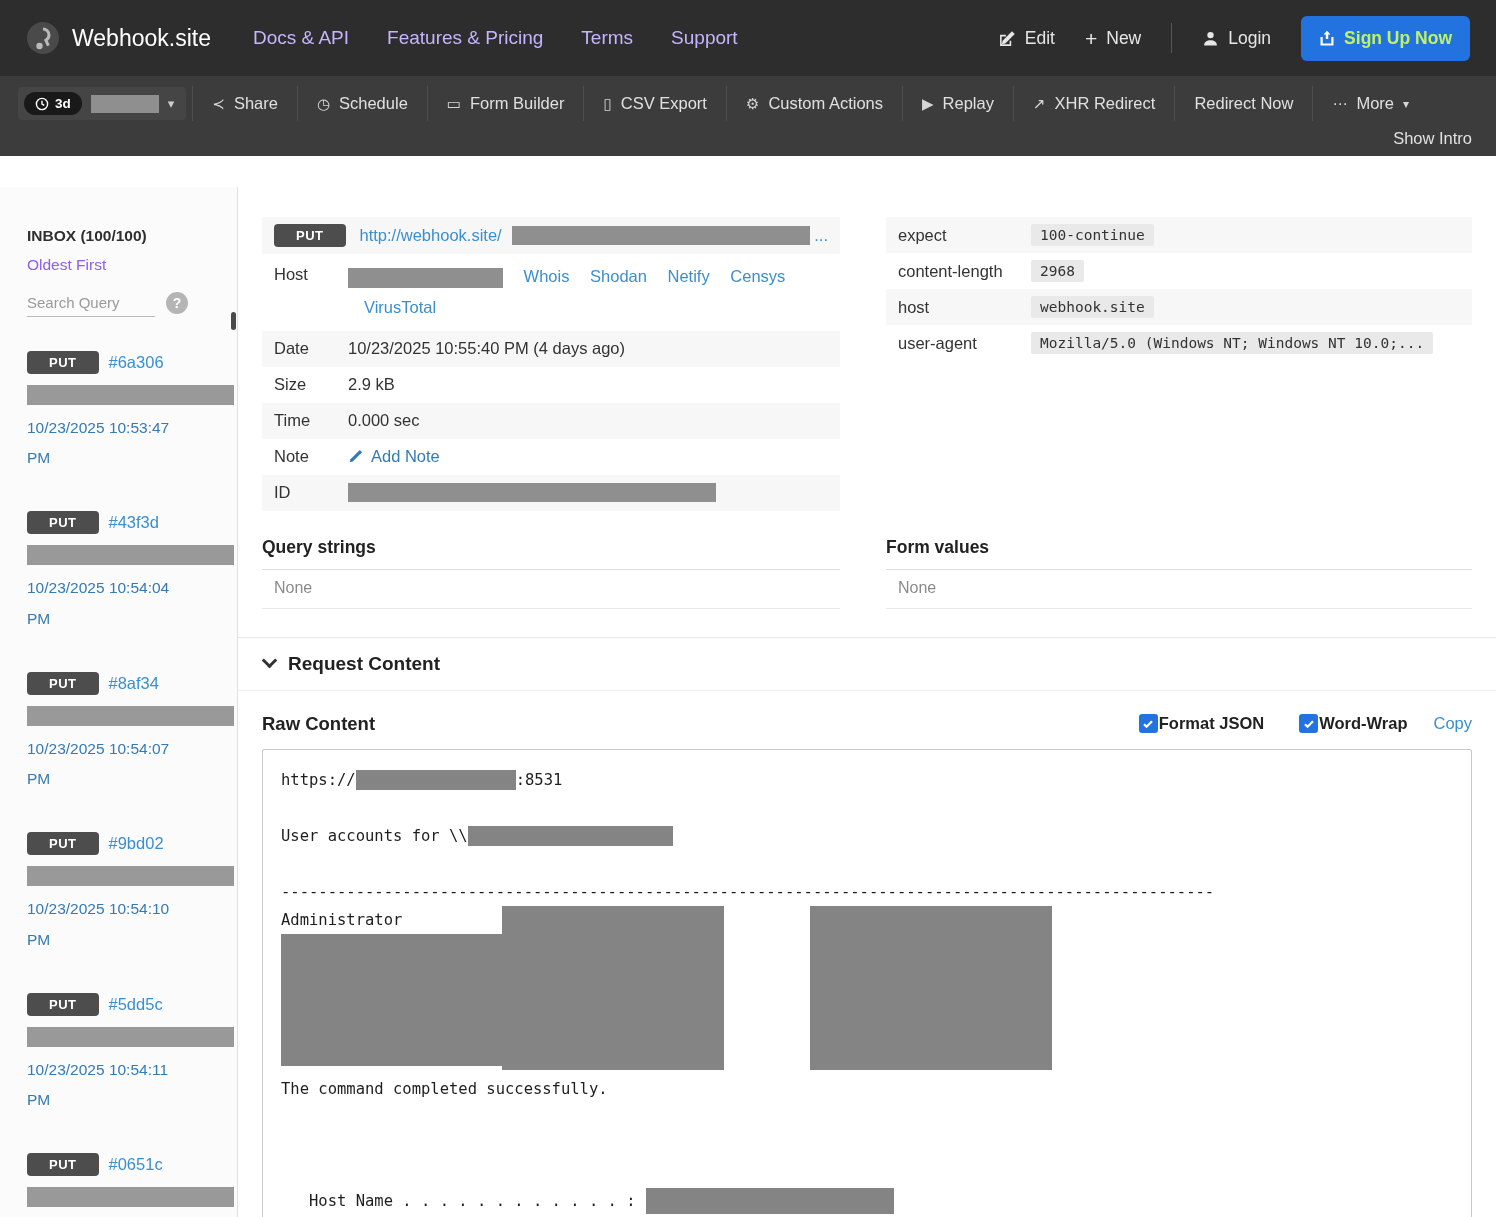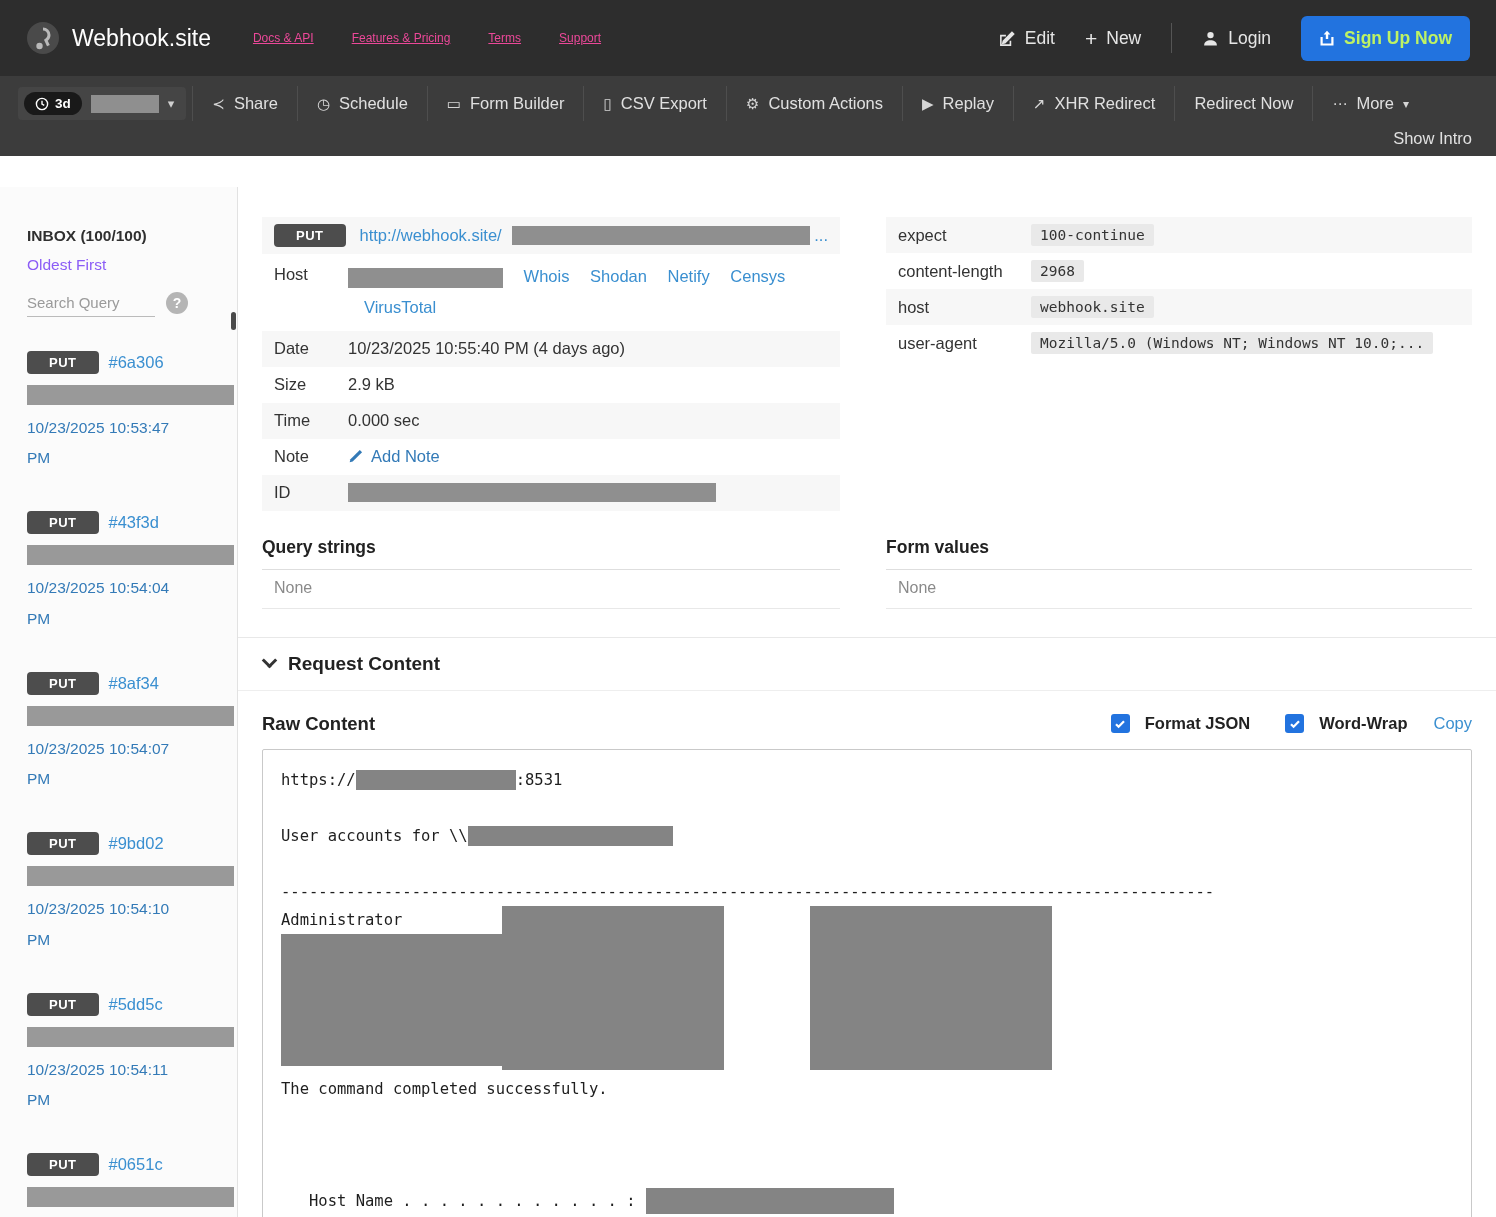--- a/index.html
+++ b/index.html
@@ -6,21 +6,21 @@
   html,body { width:1496px; height:1217px; overflow:hidden; background:#fff;
               font-family:"Liberation Sans","DejaVu Sans",sans-serif; color:#333; }
   a { text-decoration:none; cursor:pointer; }
   .redact { display:inline-block; background:#8f8f8f; vertical-align:middle; }
 
   
   .navbar { height:76px; background:#2d2d2d; display:flex; align-items:center; padding:0 26px; }
   .brand { display:flex; align-items:center; gap:12px; color:#fff; font-size:23px; font-weight:500; margin-right:42px; cursor:pointer; }
   .logo { width:34px; height:34px; display:block; }
   .nav-links { display:flex; gap:38px; }
-  .nav-link { color:#ec4899; font-size:12px;text-decoration:underline; }
+  .nav-link { color:#c4b5fd; font-size:19px; }
   .nav-right { margin-left:auto; display:flex; align-items:center; gap:30px; }
   .nav-action { color:#e6e6e6; font-size:17.5px; display:flex; gap:9px; align-items:center; }
   .nav-action .plus { font-size:21px; line-height:1; color:#e6e6e6; }
   .vdiv { width:1px; height:30px; background:#555; }
   .signup-btn { background:#2273df; color:#bef264; font-weight:bold; font-size:17.5px; border:none;
                 border-radius:6px; padding:12px 18px; display:flex; gap:9px; align-items:center; cursor:pointer;
                 font-family:inherit; }
 
   
   .toolbar { background:#3c3c3c; padding:10px 18px 4px; }
@@ -92,21 +92,21 @@
 
   
   .request-content-bar { margin:28px -24px 0; border-top:1px solid #e8e8e8; border-bottom:1px solid #eee;
                          padding:15px 26px; display:flex; align-items:center; gap:13px; cursor:pointer; }
   .chevron { width:11px; height:11px; border-right:3px solid #333; border-bottom:3px solid #333;
              transform:rotate(45deg); margin-top:-7px; }
   .rc-title { font-size:19px; font-weight:bold; color:#222; }
   .raw-header { margin:22px 0 14px; display:flex; align-items:center; justify-content:space-between; }
   .raw-title { font-size:18.5px; font-weight:bold; color:#222; }
   .raw-controls { display:flex; align-items:center; gap:26px; }
-  .check-group { display:flex; align-items:flex-start; gap:15px; cursor:pointer;padding-left:9px; }
+  .check-group { display:flex; align-items:flex-start; gap:1px; cursor:pointer;padding-left:9px; }
   .checkbox { width:19px; height:19px; background:#2273df; border-radius:3px; display:flex;
               align-items:center; justify-content:center; }
   .check-label { font-size:16.5px; font-weight:bold; color:#222; }
   .copy-link { color:#3a8fd0; font-size:16.5px; }
 
   .raw-box { border:1px solid #c9c9c9; border-radius:2px; padding:16px 18px; height:560px;
              font-family:"DejaVu Sans Mono",monospace; font-size:15.5px; line-height:28px; color:#1e1e1e; }
   .raw-line { white-space:pre; min-height:28px; }
   .raw-line .redact { background:#848484; }
   .blank { height:28px; }

